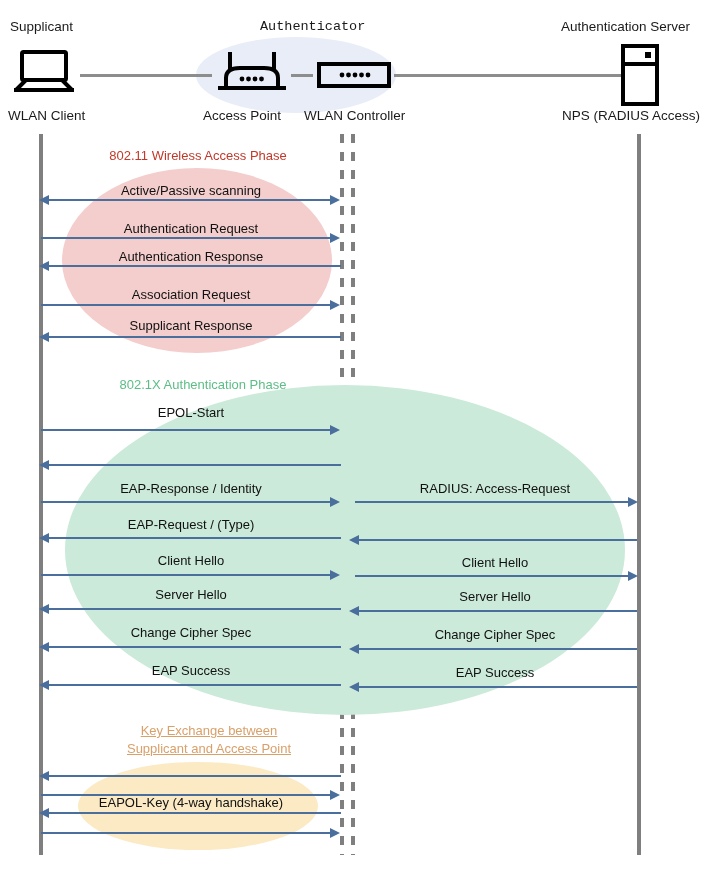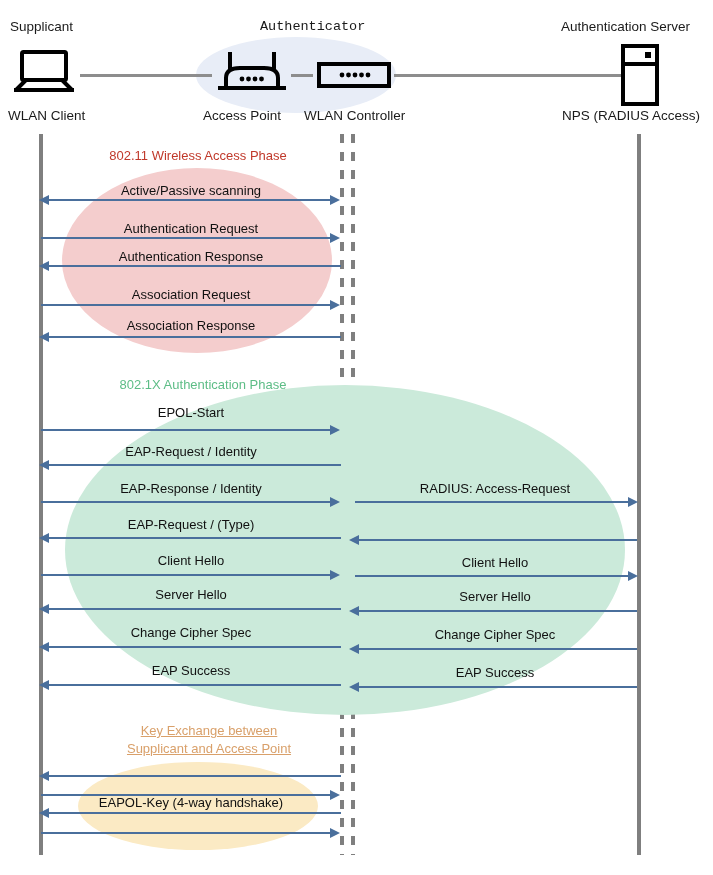--- a/index.html
+++ b/index.html
@@ -190,33 +190,32 @@
   <div class="msg-head right" style="left:330px; top:233px;"></div>
 
   <div class="msg-label" style="left:41px; top:250px; width:300px;">Authentication Response</div>
   <div class="msg" style="left:47px; top:265px; width:294px;"></div>
   <div class="msg-head left" style="left:39px; top:261px;"></div>
 
   <div class="msg-label" style="left:41px; top:288px; width:300px;">Association Request</div>
   <div class="msg" style="left:41px; top:304px; width:294px;"></div>
   <div class="msg-head right" style="left:330px; top:300px;"></div>
 
-  <div class="msg-label" style="left:41px; top:319px; width:300px;">Association Response</div>
+  <div class="msg-label" style="left:41px; top:319px; width:300px;">Supplicant Response</div>
   <div class="msg" style="left:47px; top:336px; width:294px;"></div>
   <div class="msg-head left" style="left:39px; top:332px;"></div>
 
   <div class="phase-ellipse ellipse-dot1x" style="left:65px; top:385px; width:560px; height:330px;"></div>
 
   <div class="phase-caption" style="left:63px; top:376px; width:280px; color:#5dbd86;">802.1X Authentication Phase</div>
 
   <div class="msg-label" style="left:41px; top:406px; width:300px;">EPOL-Start</div>
   <div class="msg" style="left:41px; top:429px; width:294px;"></div>
   <div class="msg-head right" style="left:330px; top:425px;"></div>
 
-  <div class="msg-label" style="left:41px; top:445px; width:300px;">EAP-Request / Identity</div>
   <div class="msg" style="left:47px; top:464px; width:294px;"></div>
   <div class="msg-head left" style="left:39px; top:460px;"></div>
 
   <div class="msg-label" style="left:41px; top:482px; width:300px;">EAP-Response / Identity</div>
   <div class="msg" style="left:41px; top:501px; width:294px;"></div>
   <div class="msg-head right" style="left:330px; top:497px;"></div>
 
   <div class="msg-label" style="left:355px; top:482px; width:280px;">RADIUS: Access-Request</div>
   <div class="msg" style="left:355px; top:501px; width:277px;"></div>
   <div class="msg-head right" style="left:628px; top:497px;"></div>

